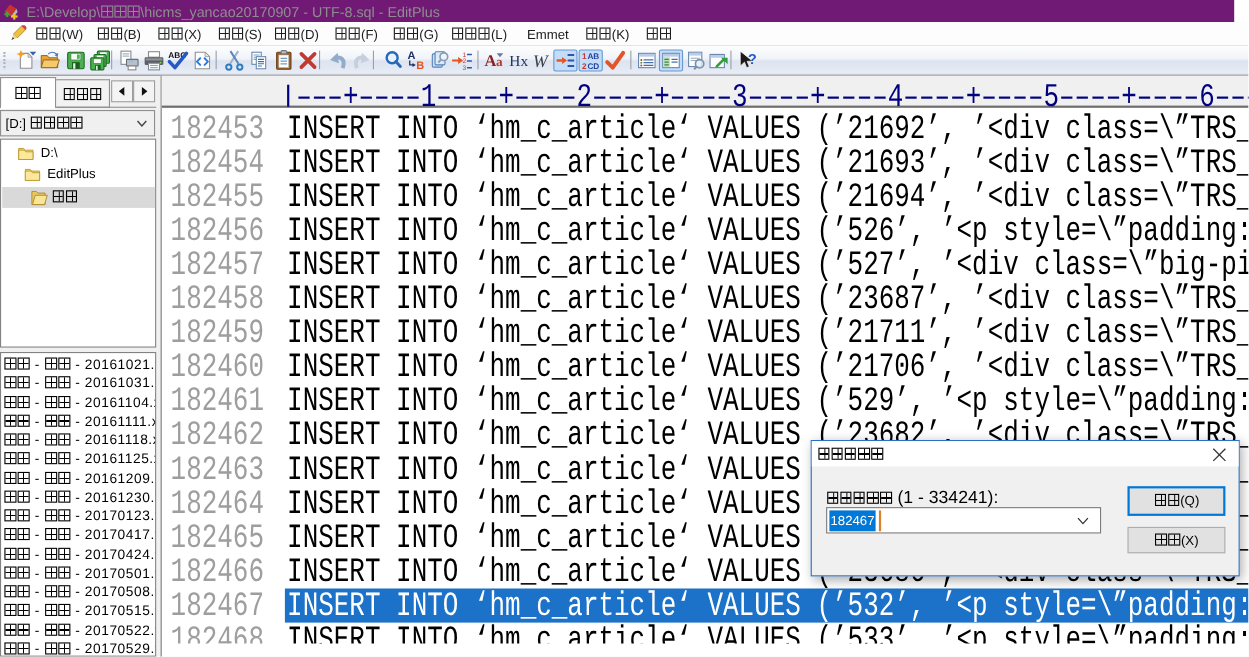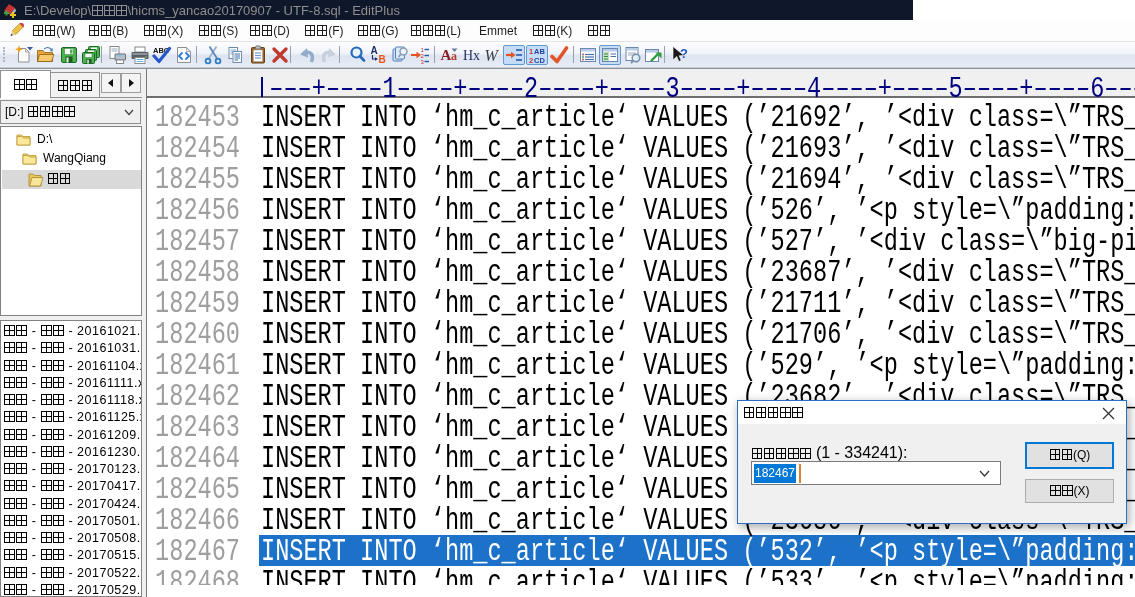--- a/index.html
+++ b/index.html
@@ -1,21 +1,21 @@
 <!DOCTYPE html>
 <html><head><meta charset="utf-8"><style>
 *{margin:0;padding:0;box-sizing:border-box}
 html,body{width:1135px;height:597px;overflow:hidden}
 body{font-family:"Liberation Sans",sans-serif;background:#fff;position:relative}
 .abs{position:absolute}
 .cj{display:inline-block;width:10.5px;height:11px;border:1px solid currentColor;vertical-align:-1px;margin:0 0.8px;
  background:linear-gradient(90deg,transparent 4.2px,currentColor 4.2px 5.2px,transparent 5.2px),
  linear-gradient(transparent 4.2px,currentColor 4.2px 5.2px,transparent 5.2px)}
 
-#titlebar{position:absolute;left:0;top:0;width:913px;height:20px;background:#0f172a}
+#titlebar{position:absolute;left:0;top:0;width:1122px;height:20px;background:#701a75}
 #title-text{position:absolute;left:24px;top:3px;font-size:13px;color:#8e8e8e;white-space:pre}
 
 #menubar{position:absolute;left:0;top:20px;width:1135px;height:22px;background:#fdfdfd;border-bottom:1px solid #e4e4e4}
 .mi{position:absolute;top:4px;font-size:12px;color:#1c1c1c;white-space:pre}
 
 #toolbar{position:absolute;left:0;top:42px;width:1135px;height:26px;
  background:linear-gradient(#fefefe,#f0f3f9 45%,#dde4f0 55%,#e8edf6);border-bottom:1px solid #c7ccd4}
 #tbline{position:absolute;left:0;top:68px;width:1135px;height:1px;background:#8f9299}
 .sep{position:absolute;top:4px;width:1px;height:17px;background:#9aa0aa}
 .grip{position:absolute;left:3px;top:5px;width:2px;height:16px;
@@ -374,21 +374,21 @@
     <div id="tsel"></div>
     <svg class="abs" style="left:15px;top:5px" width="16" height="14" viewBox="0 0 16 14">
         <path d="M1,3 L1,13 L14,13 L14,4.5 L7,4.5 L5.5,3 Z" fill="#f3d873" stroke="#b9952e" stroke-width="0.8"></path>
         <path d="M1,4.5 L6,4.5 L7.5,6 L14,6 L14,13 L1,13 Z" fill="#fbe89a" stroke="#b9952e" stroke-width="0.8"></path>
       </svg>
     <div class="trow" style="left:36px;top:3px">D:\</div>
     <svg class="abs" style="left:21px;top:24px" width="16" height="14" viewBox="0 0 16 14">
         <path d="M1,3 L1,13 L14,13 L14,4.5 L7,4.5 L5.5,3 Z" fill="#f3d873" stroke="#b9952e" stroke-width="0.8"></path>
         <path d="M1,4.5 L6,4.5 L7.5,6 L14,6 L14,13 L1,13 Z" fill="#fbe89a" stroke="#b9952e" stroke-width="0.8"></path>
       </svg>
-    <div class="trow" style="left:42px;top:22px">WangQiang</div>
+    <div class="trow" style="left:42px;top:22px">EditPlus</div>
     <svg class="abs" style="left:27px;top:45px" width="16" height="15" viewBox="0 0 16 15">
         <path d="M1,2 L1,14 L13,14 L13,3.5 L6.5,3.5 L5,2 Z" fill="#e8c95e" stroke="#a8862a" stroke-width="0.8"></path>
         <path d="M4,5.5 L15,5.5 L12.5,14 L1.5,14 Z" fill="#f7e59a" stroke="#a8862a" stroke-width="0.8"></path>
       </svg>
     <div class="trow" style="left:46px;top:43px"><i class="cj"></i><i class="cj"></i></div>
   </div>
   <div id="listbox">
       <div class="li"><i class="cj"></i><i class="cj"></i> - <i class="cj"></i><i class="cj"></i> - 20161021.x</div>
       <div class="li"><i class="cj"></i><i class="cj"></i> - <i class="cj"></i><i class="cj"></i> - 20161031.x</div>
       <div class="li"><i class="cj"></i><i class="cj"></i> - <i class="cj"></i><i class="cj"></i> - 20161104.x</div>

